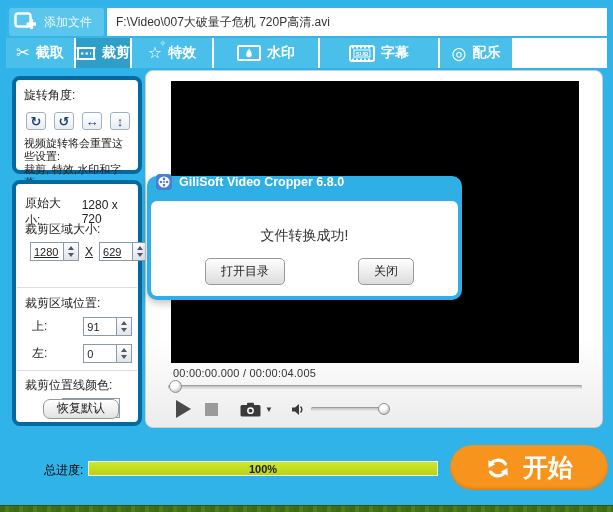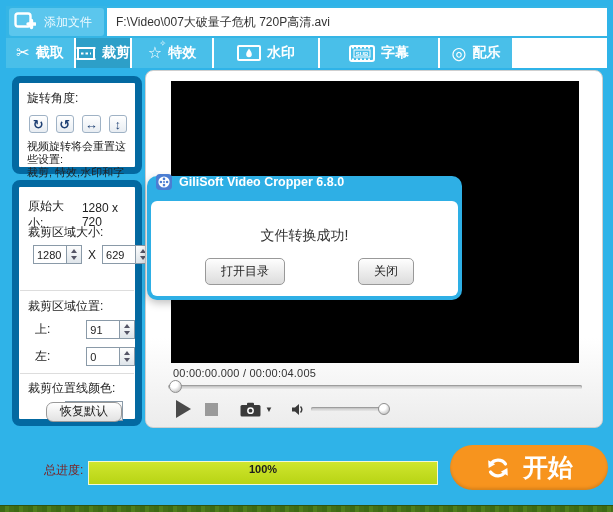--- a/index.html
+++ b/index.html
@@ -23,21 +23,21 @@
   .tabbar { position:absolute; left:6px; top:38px; right:6px; height:30px; background:#fff; display:flex; }
   .tab { background:#49BFE9; color:#fff; font-weight:bold; font-size:14px; display:flex;
          align-items:center; justify-content:center; gap:6px; margin-right:2px; cursor:pointer; flex:0 0 auto; }
   .tab.selected { background:#2D9FC8; }
   .tab .glyph { font-size:16px; font-weight:bold; line-height:1; }
   .tab-filler { flex:1 1 auto; background:#fff; }
   .star-wrap { position:relative; }
   .star-small { position:absolute; font-size:8px; top:-5px; right:-4px; }
 
   
-  .panel { position:absolute; left:12px; width:130px; background:#fff; border:7px solid #0369a1;
+  .panel { position:absolute; left:12px; width:130px; background:#fff; border:4px solid #0369a1;
            border-radius:8px; color:#222; }
   .panel1 { top:76px; height:98px; padding:7px 8px; }
   .panel2 { top:180px; height:246px; }
   .side-label { font-size:12px; color:#222; }
   .rot-row { display:flex; gap:8px; margin:8px 0 7px 2px; }
   .rot-btn { width:23px; height:18px; border:1px solid #9fb2c5; border-radius:3px;
              background:linear-gradient(#ffffff,#e8edf2); color:#1d3f73; font-size:13px; font-weight:bold;
              display:flex; align-items:center; justify-content:center; cursor:pointer; line-height:1; }
   .warn { font-size:11px; line-height:13px; color:#222; }
 
@@ -96,22 +96,22 @@
   .dlg-body { position:absolute; left:4px; right:4px; top:25px; bottom:4px; background:#fff;
               border-radius:6px; }
   .dlg-msg { text-align:center; margin-top:26px; font-size:14px; color:#333; }
   .dlg-btns { position:absolute; left:54px; right:44px; bottom:11px; display:flex;
               justify-content:space-between; }
   .dlg-btn { height:27px; border:1px solid #999; border-radius:5px; padding:0 15px;
              background:linear-gradient(#fefefe,#dcdcdc); font-size:12px; color:#222;
              font-family:"Liberation Sans","DejaVu Sans",sans-serif; cursor:pointer; }
 
   
-  .prog-label { position:absolute; left:44px; top:462px; color:#7f1d1d; font-size:12px; }
-  .progress { position:absolute; left:88px; top:461px; width:350px; height:24px; background:#d946ef;
+  .prog-label { position:absolute; left:44px; top:462px; color:#000000; font-size:12px; }
+  .progress { position:absolute; left:88px; top:461px; width:350px; height:15px; background:#d946ef;
               border:1px solid #f2f7d5; }
   .progress .fill { position:absolute; left:0; top:0; bottom:0; background:linear-gradient(#cfe62e,#b8d414); }
   .progress .ptext { position:absolute; left:0; right:0; top:1px; text-align:center; font-size:11px;
                      color:#1c1c1c; font-weight:bold; }
   .start-btn { position:absolute; left:450px; top:445px; width:158px; height:45px; border-radius:23px;
                background:#F7941E; color:#fff; display:flex; align-items:center; justify-content:center;
                gap:12px; font-size:25px; font-weight:bold; cursor:pointer;
                box-shadow:inset 0 -2px 3px rgba(0,0,0,0.12); }
 </style>
 </head>
@@ -196,21 +196,21 @@
       <span>裁剪, 特效,水印和字幕</span>
     </div>
   </div>
 
   <div class="panel panel2">
     <div class="p2-abs row-flex" style="top:11px; left:9px;">
       <span class="side-label">原始大小:</span>
       <span style="margin-left:8px">1280 x 720</span>
     </div>
     <div class="p2-abs side-label" style="top:37px; left:9px;">裁剪区域大小:</div>
-    <div class="p2-abs row-flex" style="top:58px; left:14px; gap:6px;">
+    <div class="p2-abs row-flex" style="top:58px; left:14px; gap:6px;text-decoration:underline;">
       <div class="spin">
         <input value="1280" style="">
         <div class="btns">
           <span class="tri-up"></span>
           <span class="tri-down"></span>
         </div>
       </div>
       <span>X</span>
       <div class="spin">
         <input value="629" style="">

